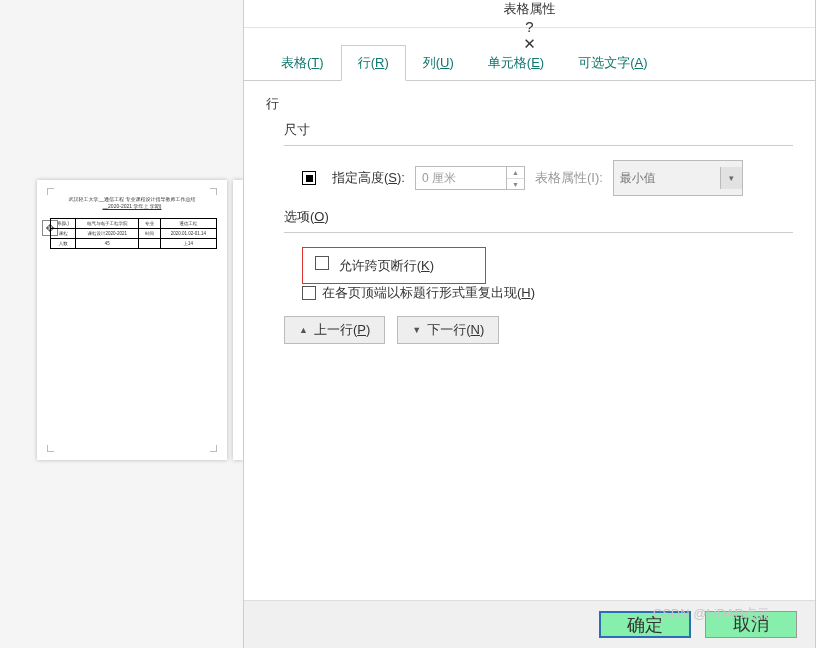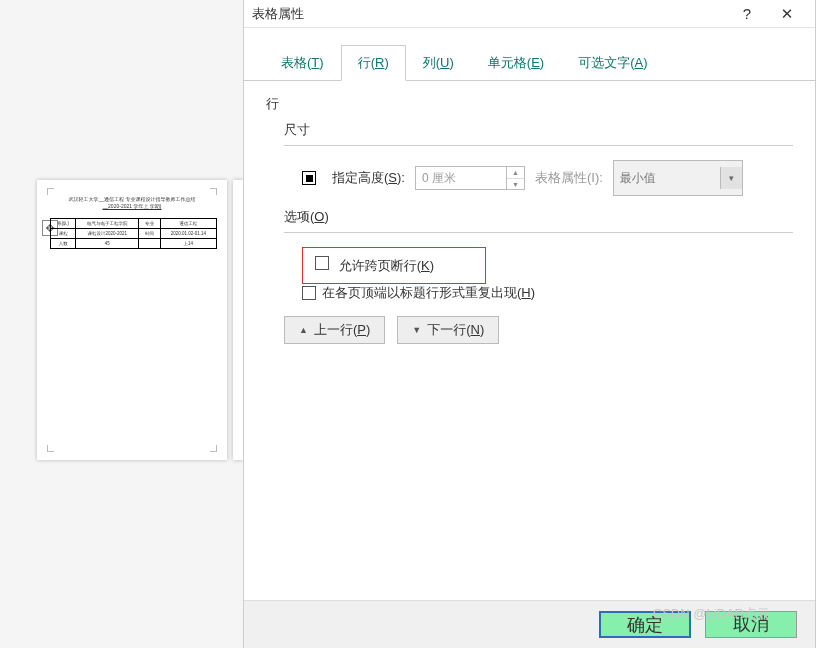--- a/index.html
+++ b/index.html
@@ -56,20 +56,21 @@
     position:absolute;
     left:243px; top:0; right:0; bottom:0;
     background:#fff;
     border-left:1px solid #ccc;
     border-right:1px solid #ccc;
   }
   .titlebar {
     height:28px; display:flex; align-items:center;
     padding:0 8px; border-bottom:1px solid #e3e3e3;
     font-size:13px;
+    flex-direction:column;
   }
   .titlebar .title { flex:1; }
   .titlebar .wbtn { width:40px; text-align:center; font-size:15px; color:#333; }
   .tabrow {
     display:flex; align-items:flex-end; gap:0;
     padding: 16px 8px 0 20px; border-bottom:1px solid #ccc;
     font-size:13px;
   }
   .tab {
     padding:8px 16px 8px 16px;

